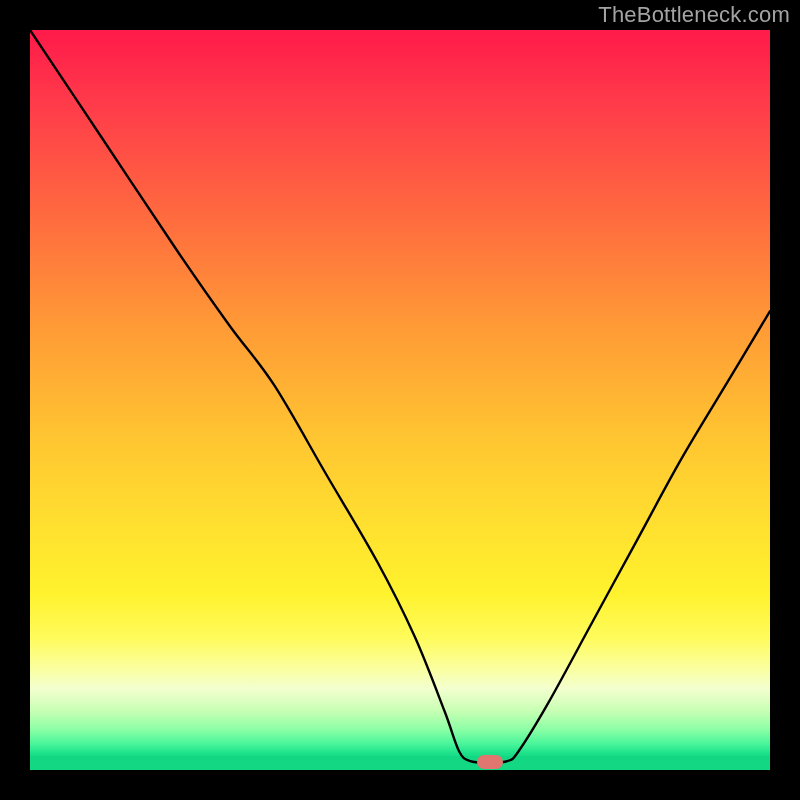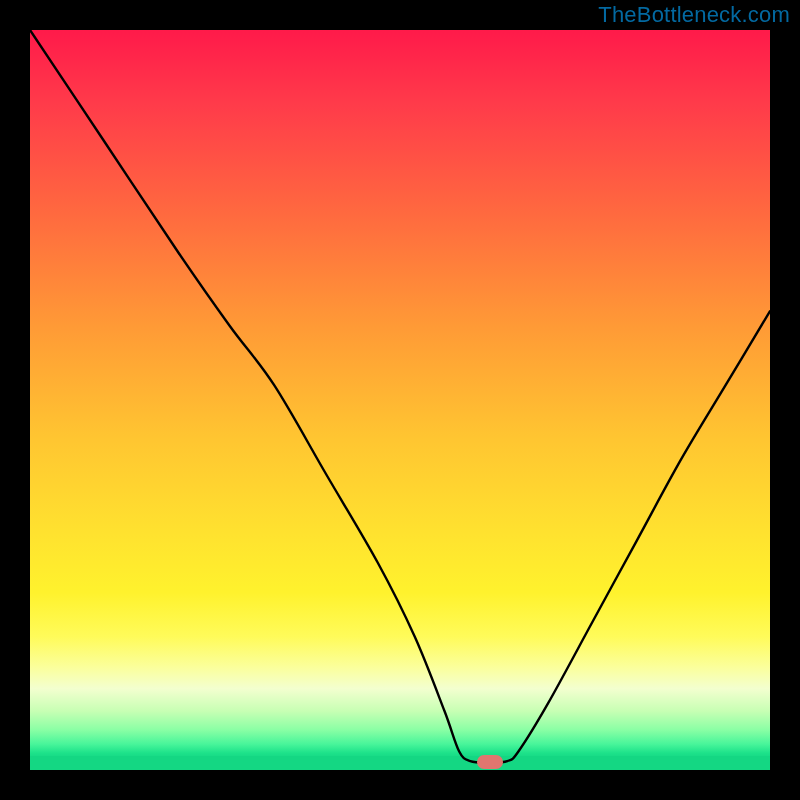--- a/index.html
+++ b/index.html
@@ -14,21 +14,21 @@
   .frame {
     position: relative;
     width: 800px;
     height: 800px;
     background: #000;
   }
   .watermark {
     position: absolute;
     top: 2px;
     right: 10px;
-    color: #0369a1;
+    color: #a3a3a3;
     font-size: 22px;
     font-weight: 400;
     letter-spacing: 0.2px;
     z-index: 20;
   }
   .plot-area {
     position: absolute;
     left: 30px;
     top: 30px;
     width: 740px;

